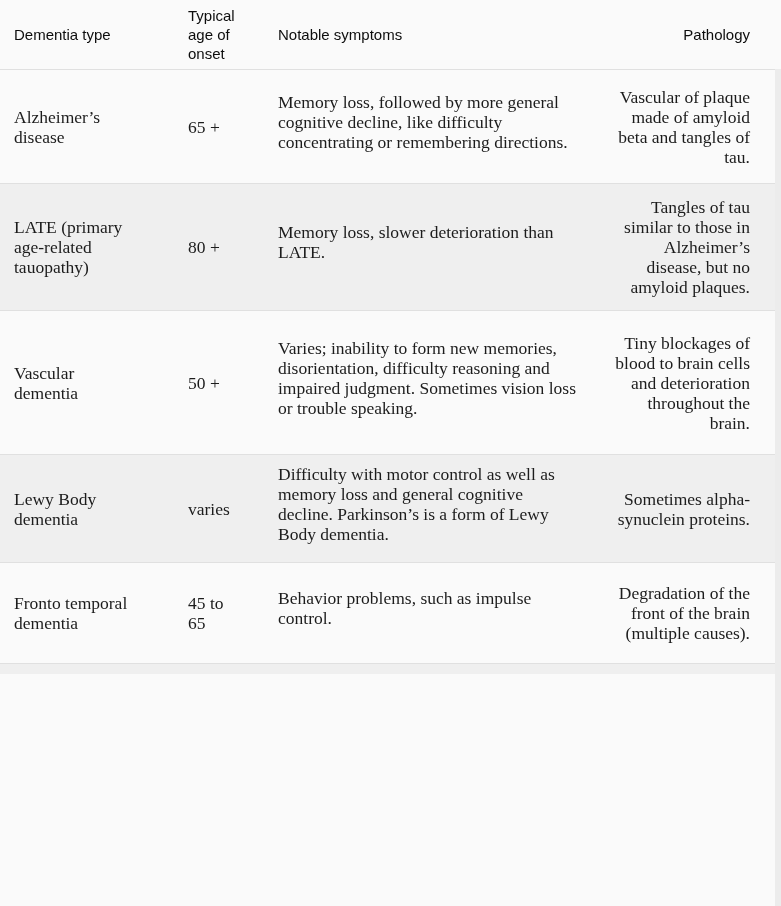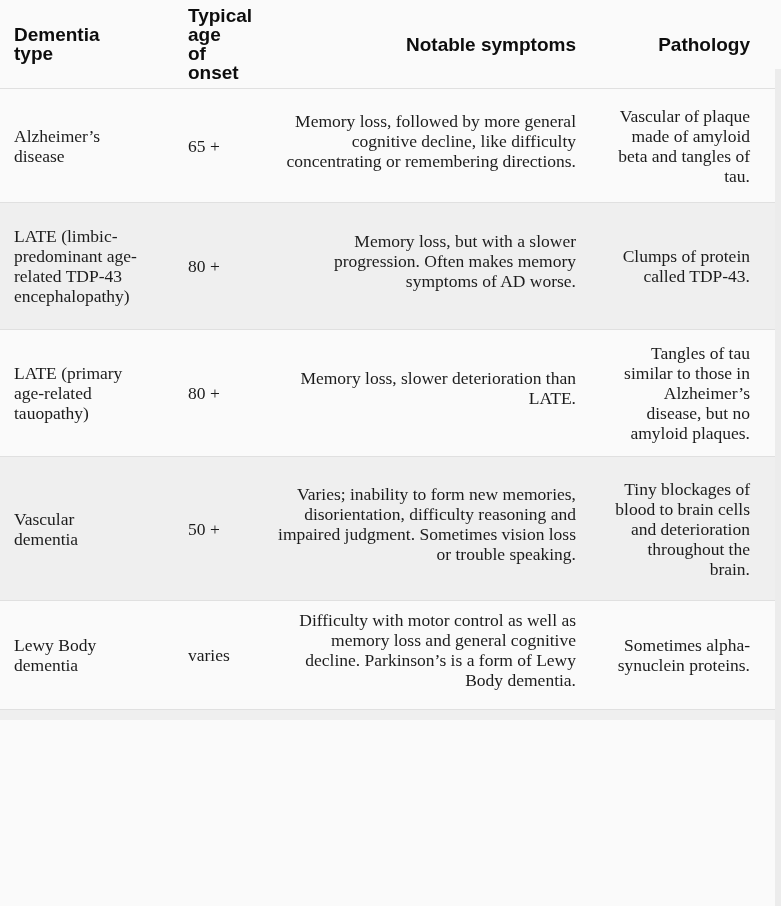--- a/index.html
+++ b/index.html
@@ -18,38 +18,38 @@
   }
   .page{position:relative;width:781px;height:906px;overflow:hidden;}
   table{
     border-collapse:collapse;
     table-layout:fixed;
     width:775px;
   }
   th,td{text-align:left;vertical-align:middle;overflow:hidden;}
   thead th{
     font-family:"Liberation Sans",sans-serif;
-    font-weight:700;
-    font-size:19px;
+    font-weight:400;
+    font-size:15px;
     line-height:19px;
     color:var(--header-text);
     background:var(--row-light);
   }
   td{
     font-family:"Liberation Serif","DejaVu Serif",serif;
     font-size:17.5px;
     line-height:20px;
     color:var(--text);
   }
   tbody tr{border-top:1px solid var(--divider);background:var(--row-light);}
   tbody tr:nth-child(even){background:var(--row-dark);}
   
   .c1{padding:10px 35px 10px 14px;}
   .c2{padding:10px 21px 10px 14px;}
-  .c3{padding:0 20px 10px 14px;text-align:right;}
+  .c3{padding:0 20px 10px 14px;}
   .c4{padding:10px 25px 10px 14px;text-align:right;}
   thead .c1,thead .c2,thead .c3,thead .c4{padding-top:6px;padding-bottom:6px;}
   .partial-row{
     width:775px;height:10px;
     background:var(--row-dark);
     border-top:1px solid var(--divider);
   }
   .scrollbar{
     position:absolute;
     top:69px;right:0;
@@ -77,40 +77,40 @@
       </tr>
     </thead>
     <tbody>
       <tr style="height:114px">
         <td class="c1">Alzheimer’s disease</td>
         <td class="c2">65 +</td>
         <td class="c3">Memory loss, followed by more general cognitive decline, like difficulty concentrating or remembering directions.</td>
         <td class="c4">Vascular of plaque made of amyloid beta and tangles of tau.</td>
       </tr>
       <tr style="height:127px">
-        <td class="c1">LATE (limbic-predominant age-related TDP-43 encephalopathy)</td>
-        <td class="c2">80 +</td>
-        <td class="c3">Memory loss, but with a slower progression. Often makes memory symptoms of AD worse.</td>
-        <td class="c4">Clumps of protein called TDP-43.</td>
-      </tr>
-      <tr style="height:127px">
         <td class="c1">LATE (primary age-related tauopathy)</td>
         <td class="c2">80 +</td>
         <td class="c3">Memory loss, slower deterioration than LATE.</td>
         <td class="c4">Tangles of tau similar to those in Alzheimer’s disease, but no amyloid plaques.</td>
       </tr>
       <tr style="height:144px">
         <td class="c1">Vascular dementia</td>
         <td class="c2">50 +</td>
         <td class="c3">Varies; inability to form new memories, disorientation, difficulty reasoning and impaired judgment. Sometimes vision loss or trouble speaking.</td>
         <td class="c4">Tiny blockages of blood to brain cells and deterioration throughout the brain.</td>
       </tr>
       <tr style="height:108px">
         <td class="c1">Lewy Body dementia</td>
         <td class="c2">varies</td>
         <td class="c3">Difficulty with motor control as well as memory loss and general cognitive decline. Parkinson’s is a form of Lewy Body dementia.</td>
         <td class="c4">Sometimes alpha-synuclein proteins.</td>
       </tr>
+      <tr style="height:100px">
+        <td class="c1">Fronto temporal dementia</td>
+        <td class="c2">45 to 65</td>
+        <td class="c3">Behavior problems, such as impulse control.</td>
+        <td class="c4">Degradation of the front of the brain (multiple causes).</td>
+      </tr>
     </tbody>
   </table>
   <div class="partial-row"></div>
   <div class="scrollbar"></div>
 </div>
 
 </body></html>

